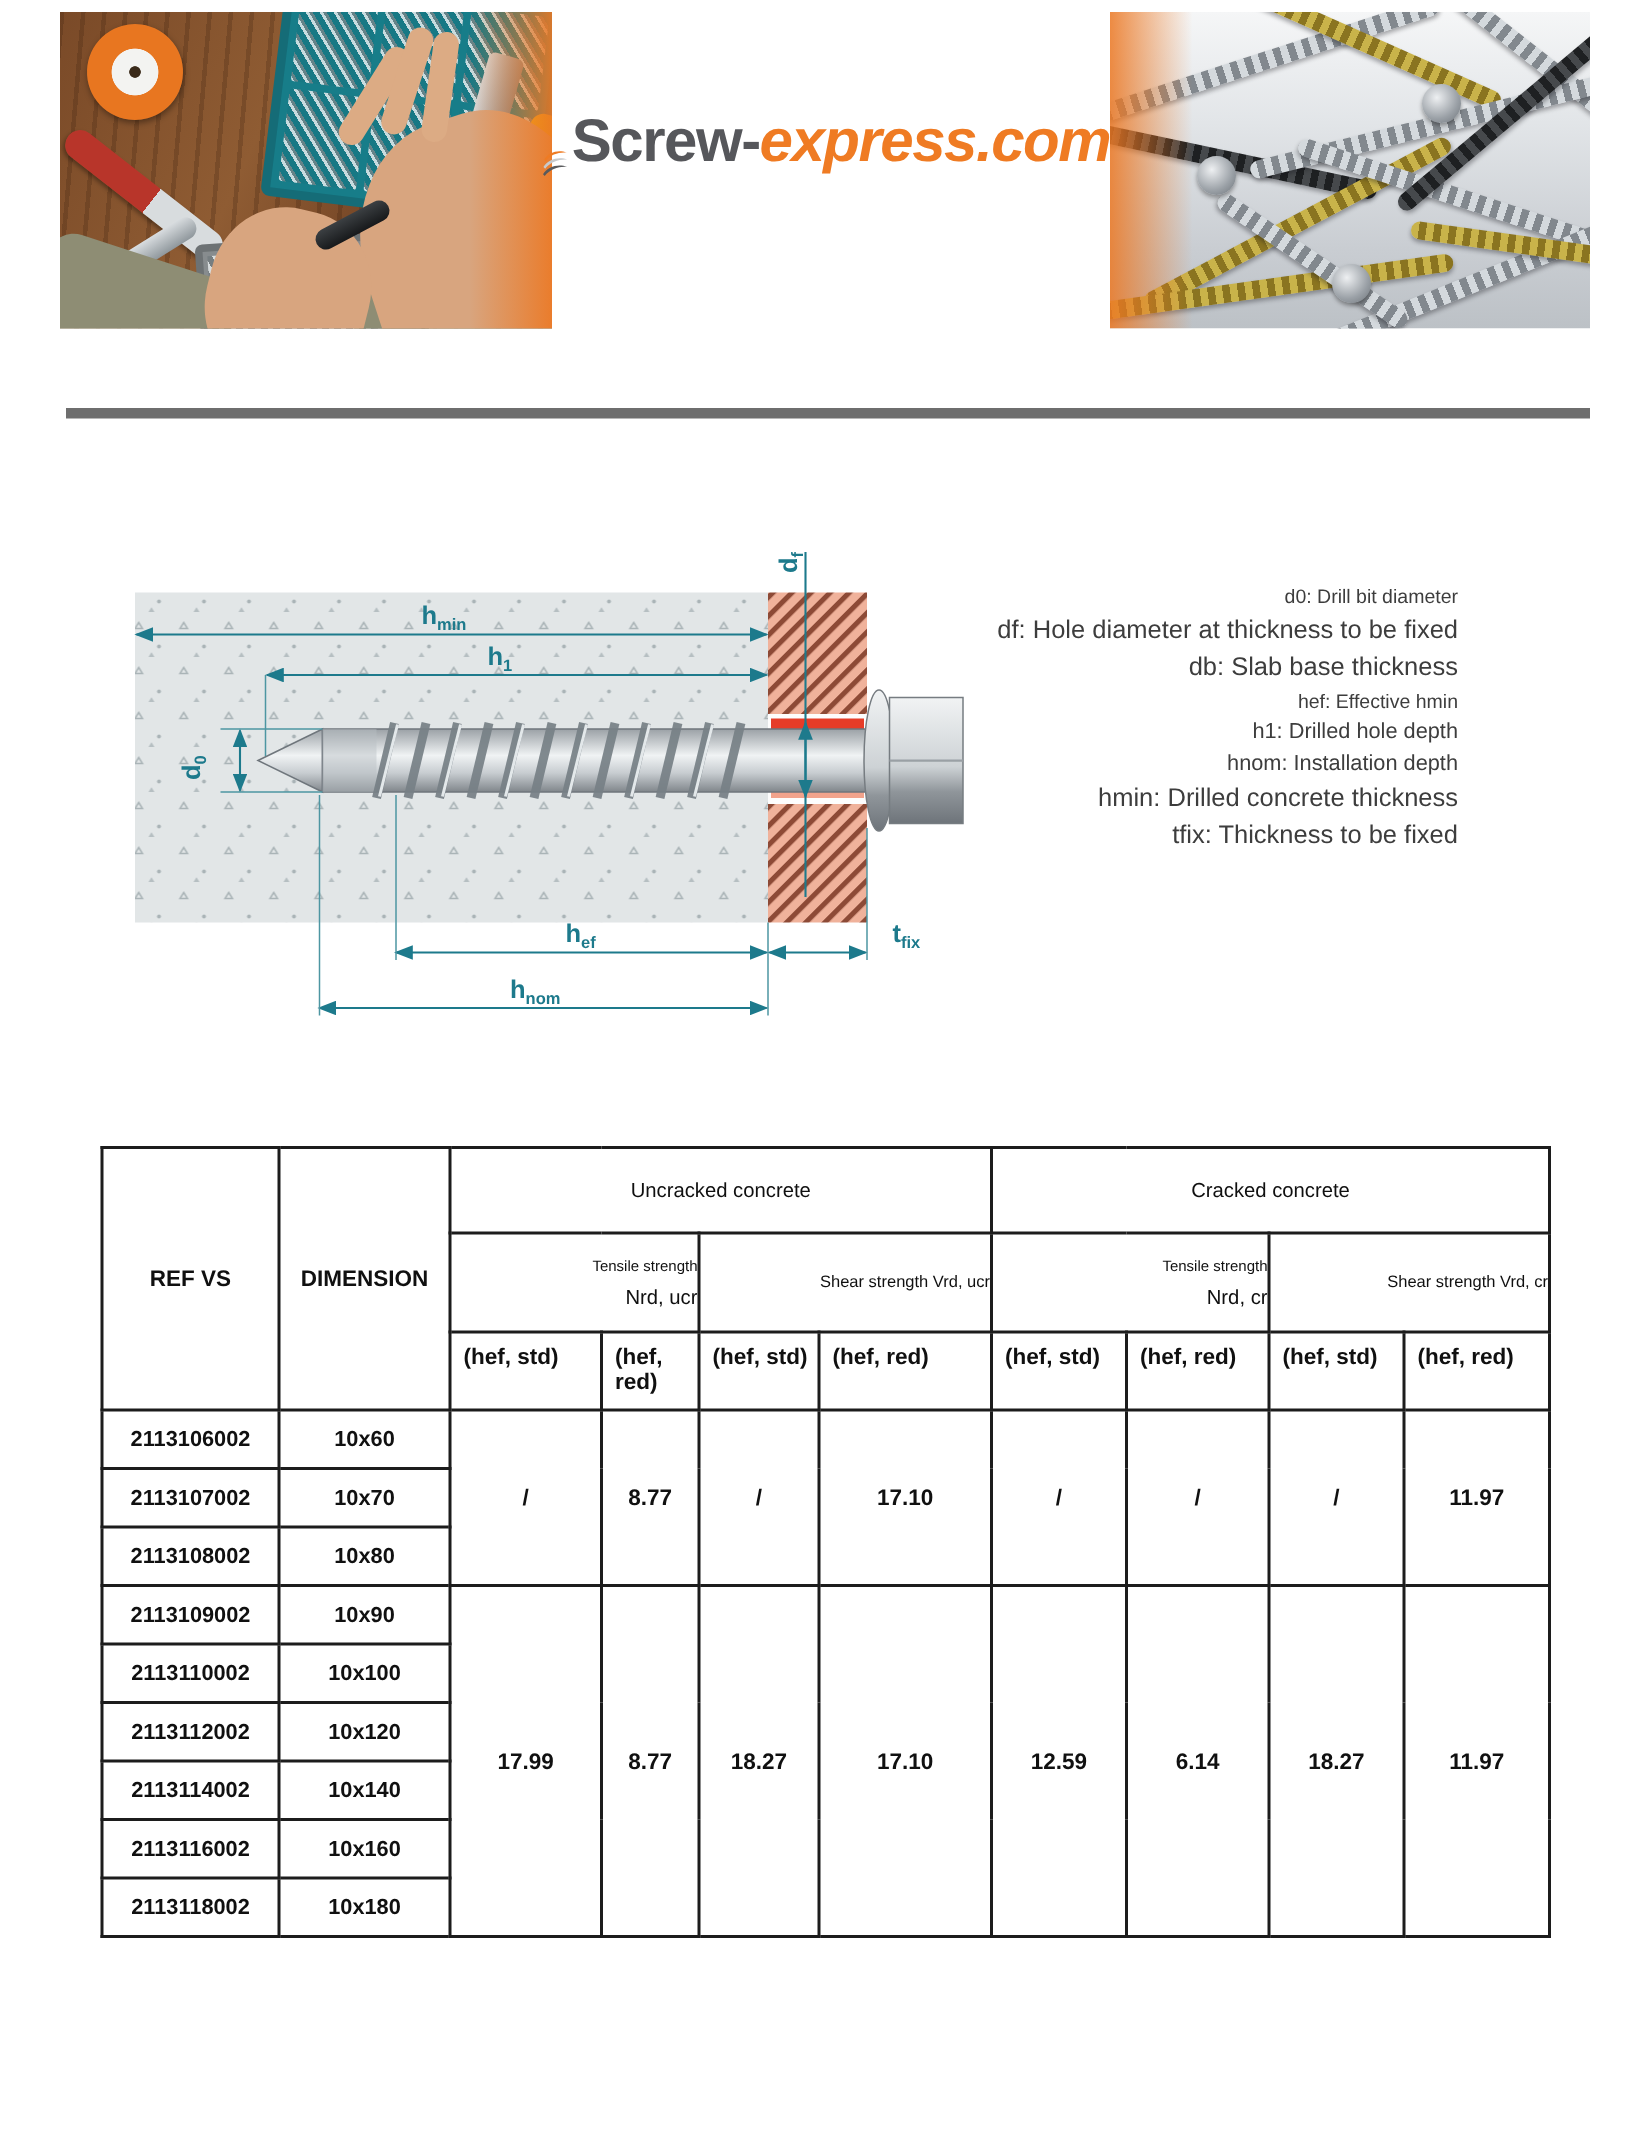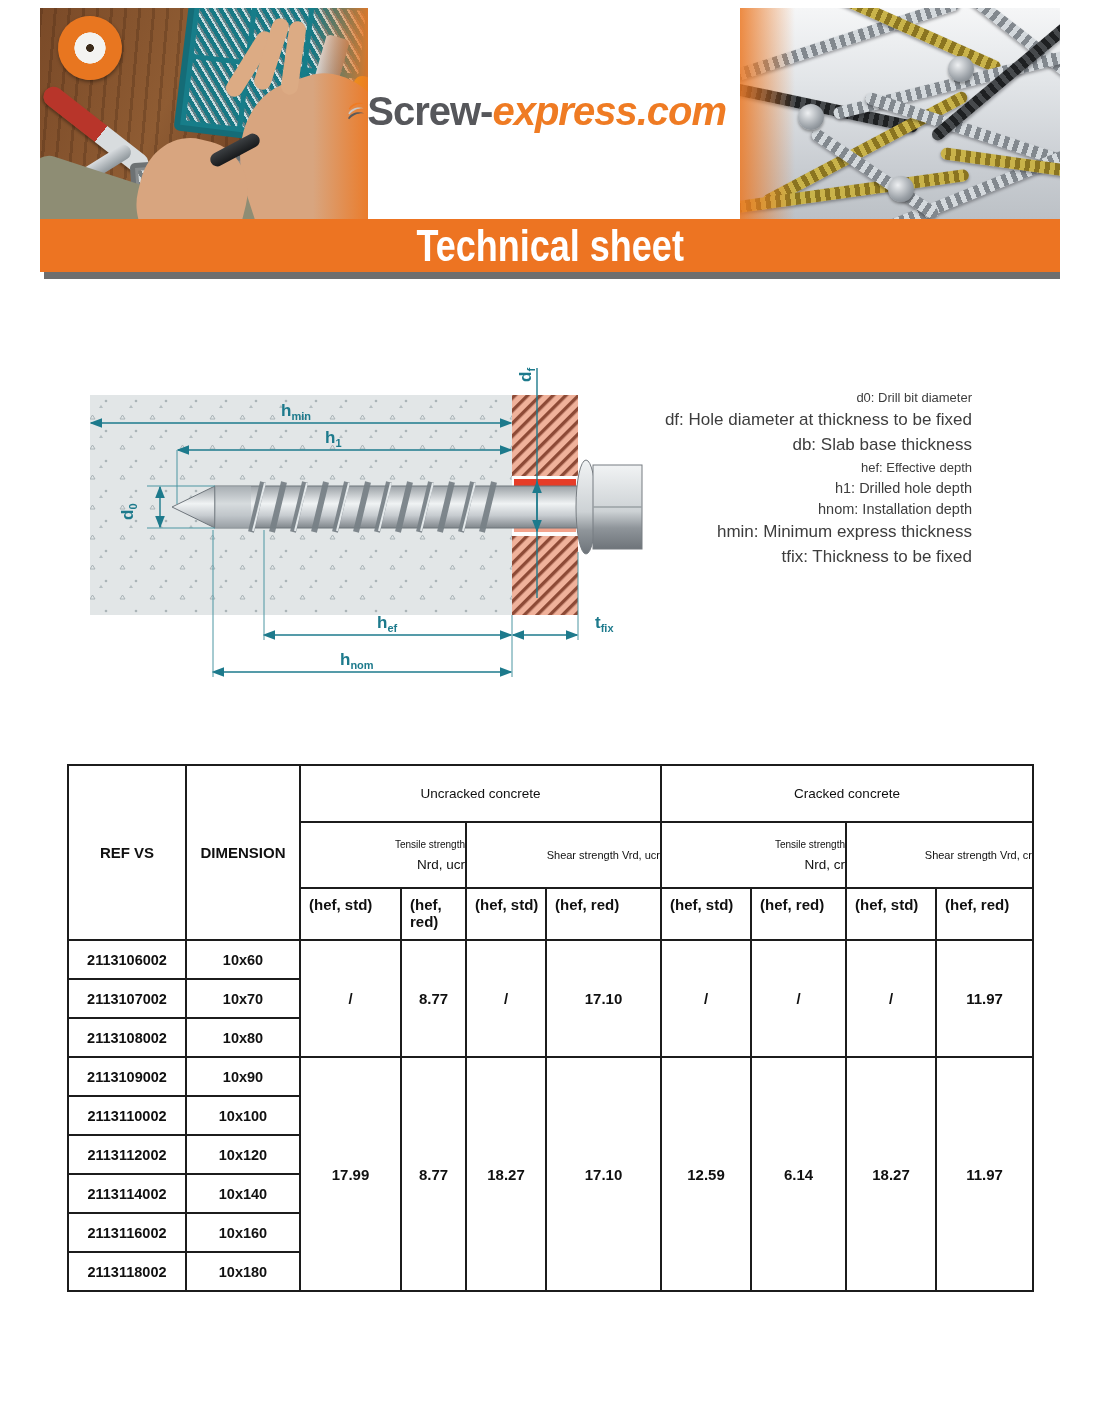--- a/index.html
+++ b/index.html
@@ -74,21 +74,21 @@
   .rs6 { left:10px; top:135px; width:230px; transform:rotate(-28deg); }
   .rs7 { left:120px; top:120px; width:240px; transform:rotate(18deg); }
   .rs8 { left:-20px; top:178px; width:250px; transform:rotate(-8deg); }
   .rs9 { left:110px; top:180px; width:240px; transform:rotate(-22deg); }
   .rs10 { left:170px; top:60px; width:200px; transform:rotate(-40deg); }
   .rs11 { left:60px; top:160px; width:150px; transform:rotate(34deg); }
   .rs12 { left:200px; top:150px; width:160px; transform:rotate(8deg); }
   .sh1 { left:58px; top:96px; } .sh2 { left:208px; top:48px; } .sh3 { left:148px; top:168px; }
 
   
-  .logo { position:absolute; left:346px; top:72px; width:380px; height:78px; display:flex; align-items:center; }
+  .logo { position:absolute; left:360px; top:72px; width:380px; height:78px; display:flex; }
   .logo-text { font-size:40px; font-weight:bold; letter-spacing:-1px; white-space:nowrap; }
   .logo-text .p1 { color:#56575b; }
   .logo-text .p2 { color:#ef7b23; font-style:italic; }
 
   
   .banner { position:absolute; left:40px; top:219px; width:1020px; height:53px; background:#ED7422;
     display:flex; align-items:center; justify-content:center; }
   .banner-title { color:#fff; font-size:45px; font-weight:800; letter-spacing:0;
     transform:scaleX(.8); transform-origin:center; white-space:nowrap; }
   .banner-shadow { position:absolute; left:44px; top:272px; width:1016px; height:7px; background:#6e6e6e; }
@@ -188,23 +188,20 @@
 
   <div class="logo">
     <svg width="74" height="74" viewBox="0 0 74 74">
       <path d="M10,28 C20,10 44,4 62,12 C46,10 24,16 13,32 Z" fill="#ef7b23"></path>
       <path d="M8,45 C19,26 45,20 64,28 C47,26 24,33 12,49 Z" fill="#c7c9cb"></path>
       <path d="M7,62 C18,43 44,37 63,45 C46,43 23,50 11,66 Z" fill="#595a5c"></path>
     </svg>
     <div class="logo-text"><span class="p1">Screw-</span><span class="p2">express.com</span></div>
   </div>
 
-  <div class="banner">
-    <div class="banner-title">Technical sheet</div>
-  </div>
   <div class="banner-shadow"></div>
 
   <svg class="diagram-svg" width="575" height="340" viewBox="0 0 575 340">
     <defs>
       <pattern id="speckle" width="30" height="30" patternUnits="userSpaceOnUse">
         <rect width="30" height="30" fill="#e2e6e7"></rect>
         <path d="M5 7 l5 0 -2.5 -4 z" fill="none" stroke="#aab4b7" stroke-width="1"></path>
         <circle cx="21" cy="19" r="1.3" fill="#aab4b7"></circle>
         <path d="M14 26 l4 0 -2 -3.2 z" fill="#b6bfc2"></path>
       </pattern>
@@ -291,24 +288,24 @@
     <text class="dimlab" transform="rotate(-90 446 30)" x="446" y="30"><tspan>d</tspan><tspan class="sb" dy="4">f</tspan></text>
     <text class="dimlab" x="292" y="276"><tspan>h</tspan><tspan class="sb" dy="4">ef</tspan></text>
     <text class="dimlab" x="255" y="313"><tspan>h</tspan><tspan class="sb" dy="4">nom</tspan></text>
     <text class="dimlab" x="510" y="276"><tspan>t</tspan><tspan class="sb" dy="4">fix</tspan></text>
   </svg>
 
   <div class="legend">
     <div class="leg-s">d0: Drill bit diameter</div>
     <div class="leg-l">df: Hole diameter at thickness to be fixed</div>
     <div class="leg-l">db: Slab base thickness</div>
-    <div class="leg-s">hef: Effective depth</div>
+    <div class="leg-s">hef: Effective hmin</div>
     <div class="leg-m">h1: Drilled hole depth</div>
     <div class="leg-m">hnom: Installation depth</div>
-    <div class="leg-l">hmin: Minimum express thickness</div>
+    <div class="leg-l">hmin: Drilled concrete thickness</div>
     <div class="leg-l">tfix: Thickness to be fixed</div>
   </div>
 
 
   <table class="spec">
     <colgroup>
       <col style="width:118px">
         <col style="width:114px">
         <col style="width:101px">
         <col style="width:65px">

